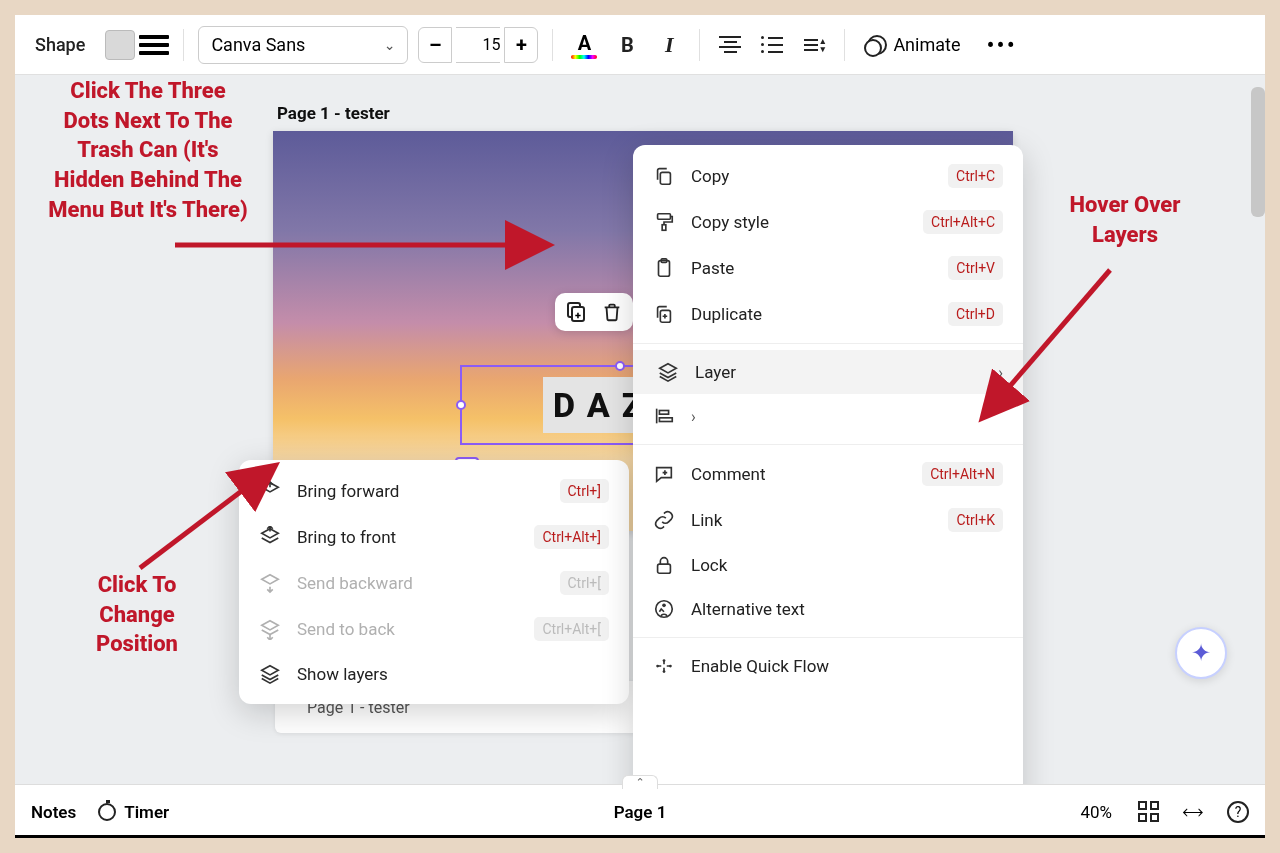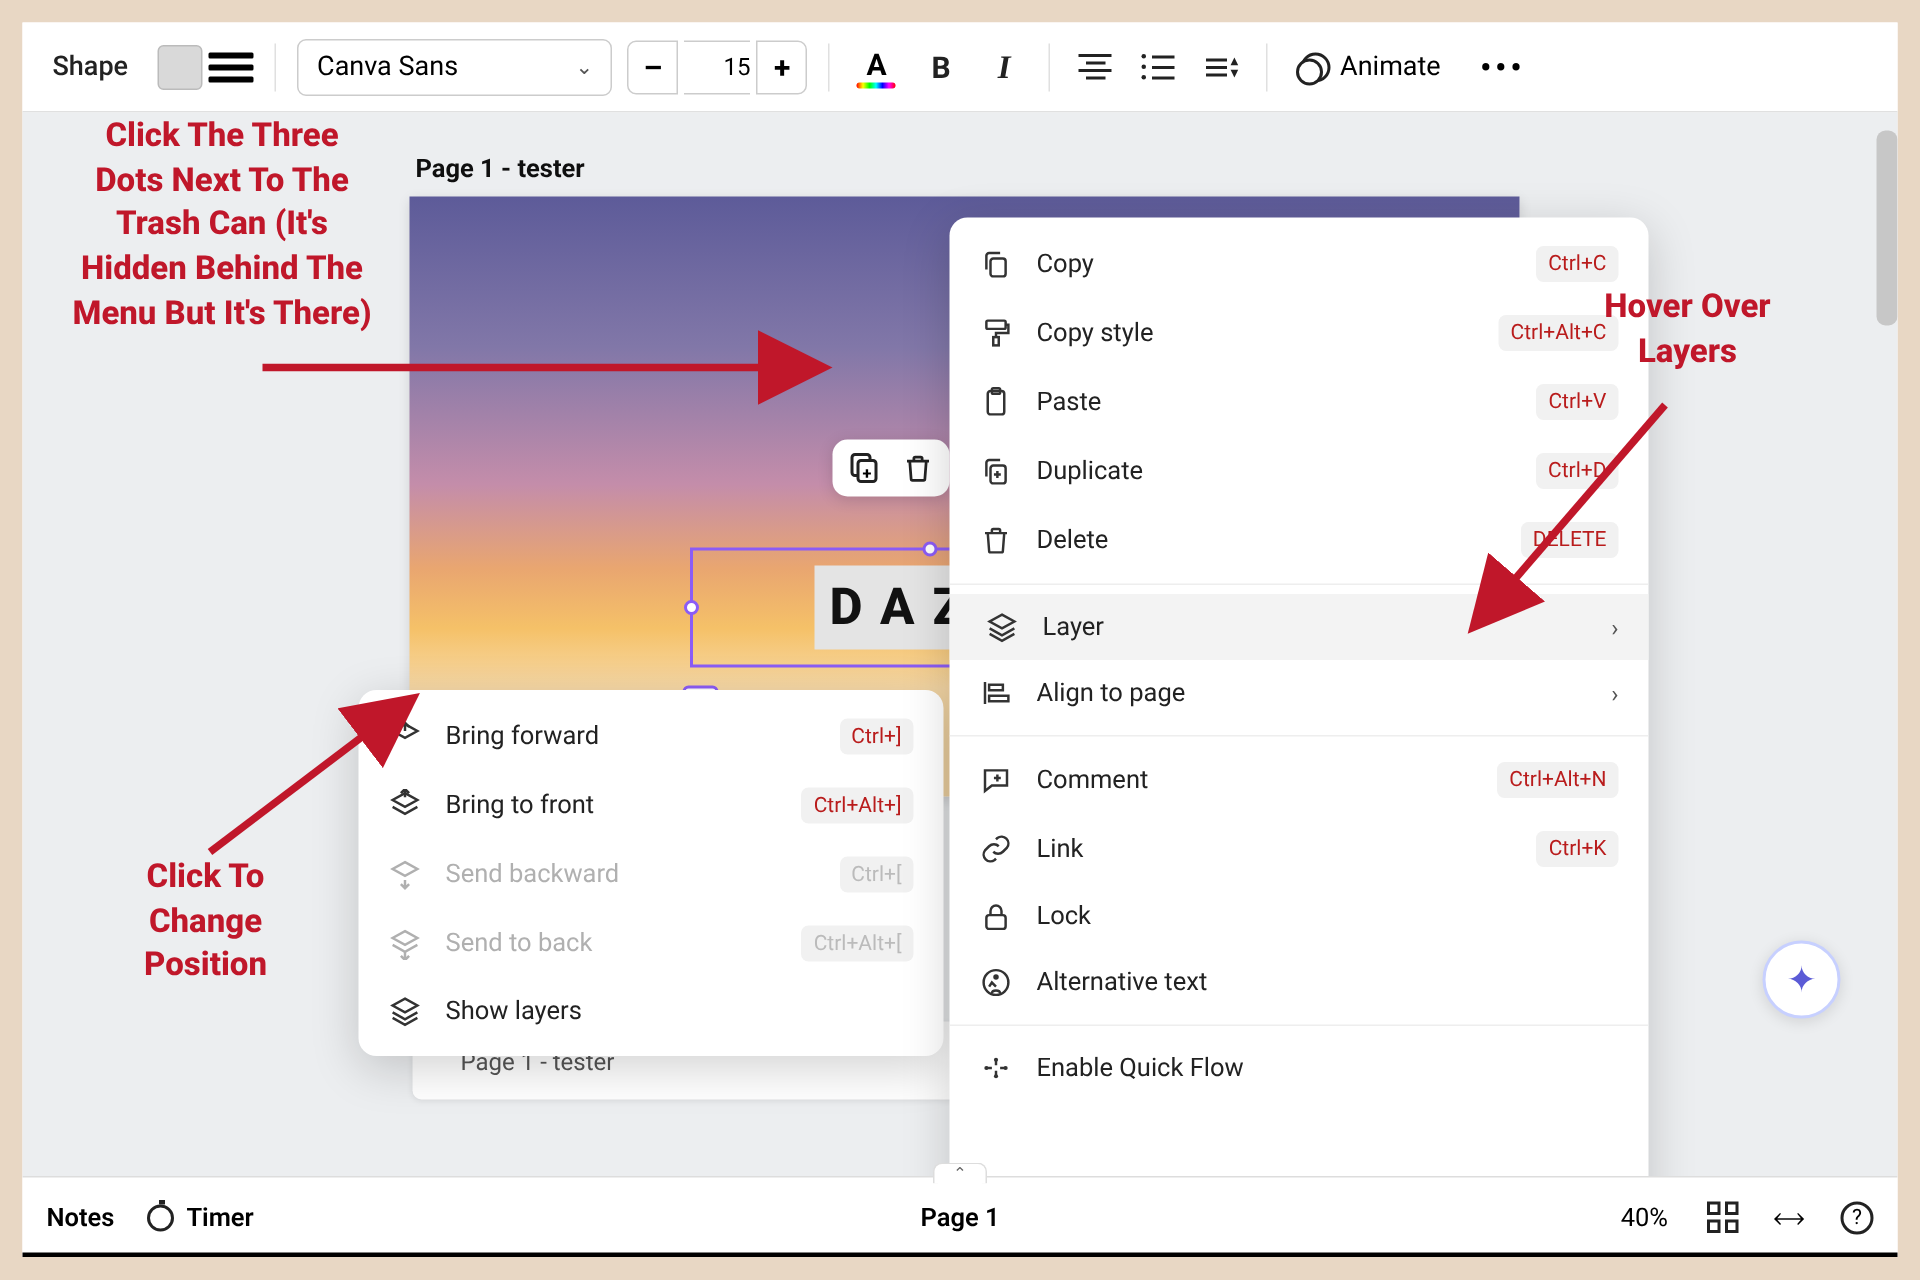--- a/index.html
+++ b/index.html
@@ -53,21 +53,21 @@
   
   .sel-box { position:absolute; left:445px; top:290px; width:320px; height:80px; border:2px solid #8b5cf6; display:flex; align-items:center; justify-content:center; }
   .sel-box .handle { position:absolute; width:10px; height:10px; background:#fff; border:2px solid #8b5cf6; border-radius:50%; }
   .sel-box .h-l { left:-6px; top:50%; transform:translateY(-50%); }
   .sel-box .h-t { left:50%; top:-6px; transform:translateX(-50%); }
   .sel-box .h-bl { left:-7px; bottom:-22px; width:24px; height:8px; border-radius:4px; }
   .sel-box .txt { font-size:34px; font-weight:800; letter-spacing:12px; color:#111; background:#e4e4e4; padding:8px 10px; }
   .page-strip { position:absolute; left:260px; top:606px; width:740px; height:52px; background:#fff; border-radius:6px; display:flex; align-items:center; padding:0 32px; color:#555; font-size:16px; box-shadow:0 1px 4px rgba(0,0,0,.08); }
   
   .menu { position:absolute; background:#fff; border-radius:12px; box-shadow:0 8px 32px rgba(0,0,0,.18); padding:8px 0; font-size:17px; color:#222; }
-  .menu.main { left:618px; top:70px; width:466px; bottom:-30px; overflow:hidden; }
+  .menu.main { left:618px; top:70px; width:390px; bottom:-30px; overflow:hidden; }
   .menu.sub { left:224px; top:385px; width:390px; }
   .m-item { display:flex; align-items:center; gap:16px; padding:11px 20px; cursor:pointer; }
   .m-item:hover,.m-item.hover { background:#f3f3f3;padding-left:24px; }
   .m-item.disabled { color:#b0b0b0; }
   .m-item .mi-ico { width:22px; height:22px; display:flex; align-items:center; justify-content:center; flex-shrink:0; }
   .m-item .mi-ico svg { width:22px; height:22px; stroke:#333; stroke-width:1.8; fill:none; }
   .m-item.disabled .mi-ico svg { stroke:#b0b0b0; }
   .m-item .mi-label { flex:1; }
   .m-item .mi-short { background:#f1f1f1; padding:4px 8px; border-radius:5px; font-size:14px; color:#b91c1c; }
   .m-item.disabled .mi-short { color:#bbb; }
@@ -290,48 +290,38 @@
           <div class="mi-ico">
             <svg viewBox="0 0 24 24">
               <rect x="8" y="8" width="11" height="13" rx="2"></rect>
               <path d="M5 16V6a2 2 0 012-2h8"></path>
               <path d="M13 12v5M10.5 14.5h5"></path>
             </svg>
           </div>
           <div class="mi-label">Duplicate</div>
           <div class="mi-short">Ctrl+D</div>
         </div>
-        <div class="m-item">
-          <div class="mi-ico">
-            <svg viewBox="0 0 24 24">
-              <path d="M4 7h16M9 7V5a1 1 0 011-1h4a1 1 0 011 1v2M6 7l1 13a1 1 0 001 1h8a1 1 0 001-1l1-13"></path>
-            </svg>
-          </div>
-          <div class="mi-label">Delete</div>
-          <div class="mi-short">DELETE</div>
-        </div>
         <div class="m-sep"></div>
         <div class="m-item hover">
           <div class="mi-ico">
             <svg viewBox="0 0 24 24">
               <path d="M12 3l9 5-9 5-9-5 9-5zM3 13l9 5 9-5M3 17l9 5 9-5"></path>
             </svg>
           </div>
           <div class="mi-label">Layer</div>
           <div class="mi-chev">›</div>
         </div>
         <div class="m-item">
           <div class="mi-ico">
             <svg viewBox="0 0 24 24">
               <path d="M4 4v16"></path>
               <rect x="7" y="6" width="10" height="4"></rect>
               <rect x="7" y="14" width="14" height="4"></rect>
             </svg>
           </div>
-          <div class="mi-label">Align to page</div>
           <div class="mi-chev">›</div>
         </div>
         <div class="m-sep"></div>
         <div class="m-item">
           <div class="mi-ico">
             <svg viewBox="0 0 24 24">
               <path d="M4 5h16v11H9l-5 4V5z"></path>
               <path d="M13 8v5M10.5 10.5h5"></path>
             </svg>
           </div>

